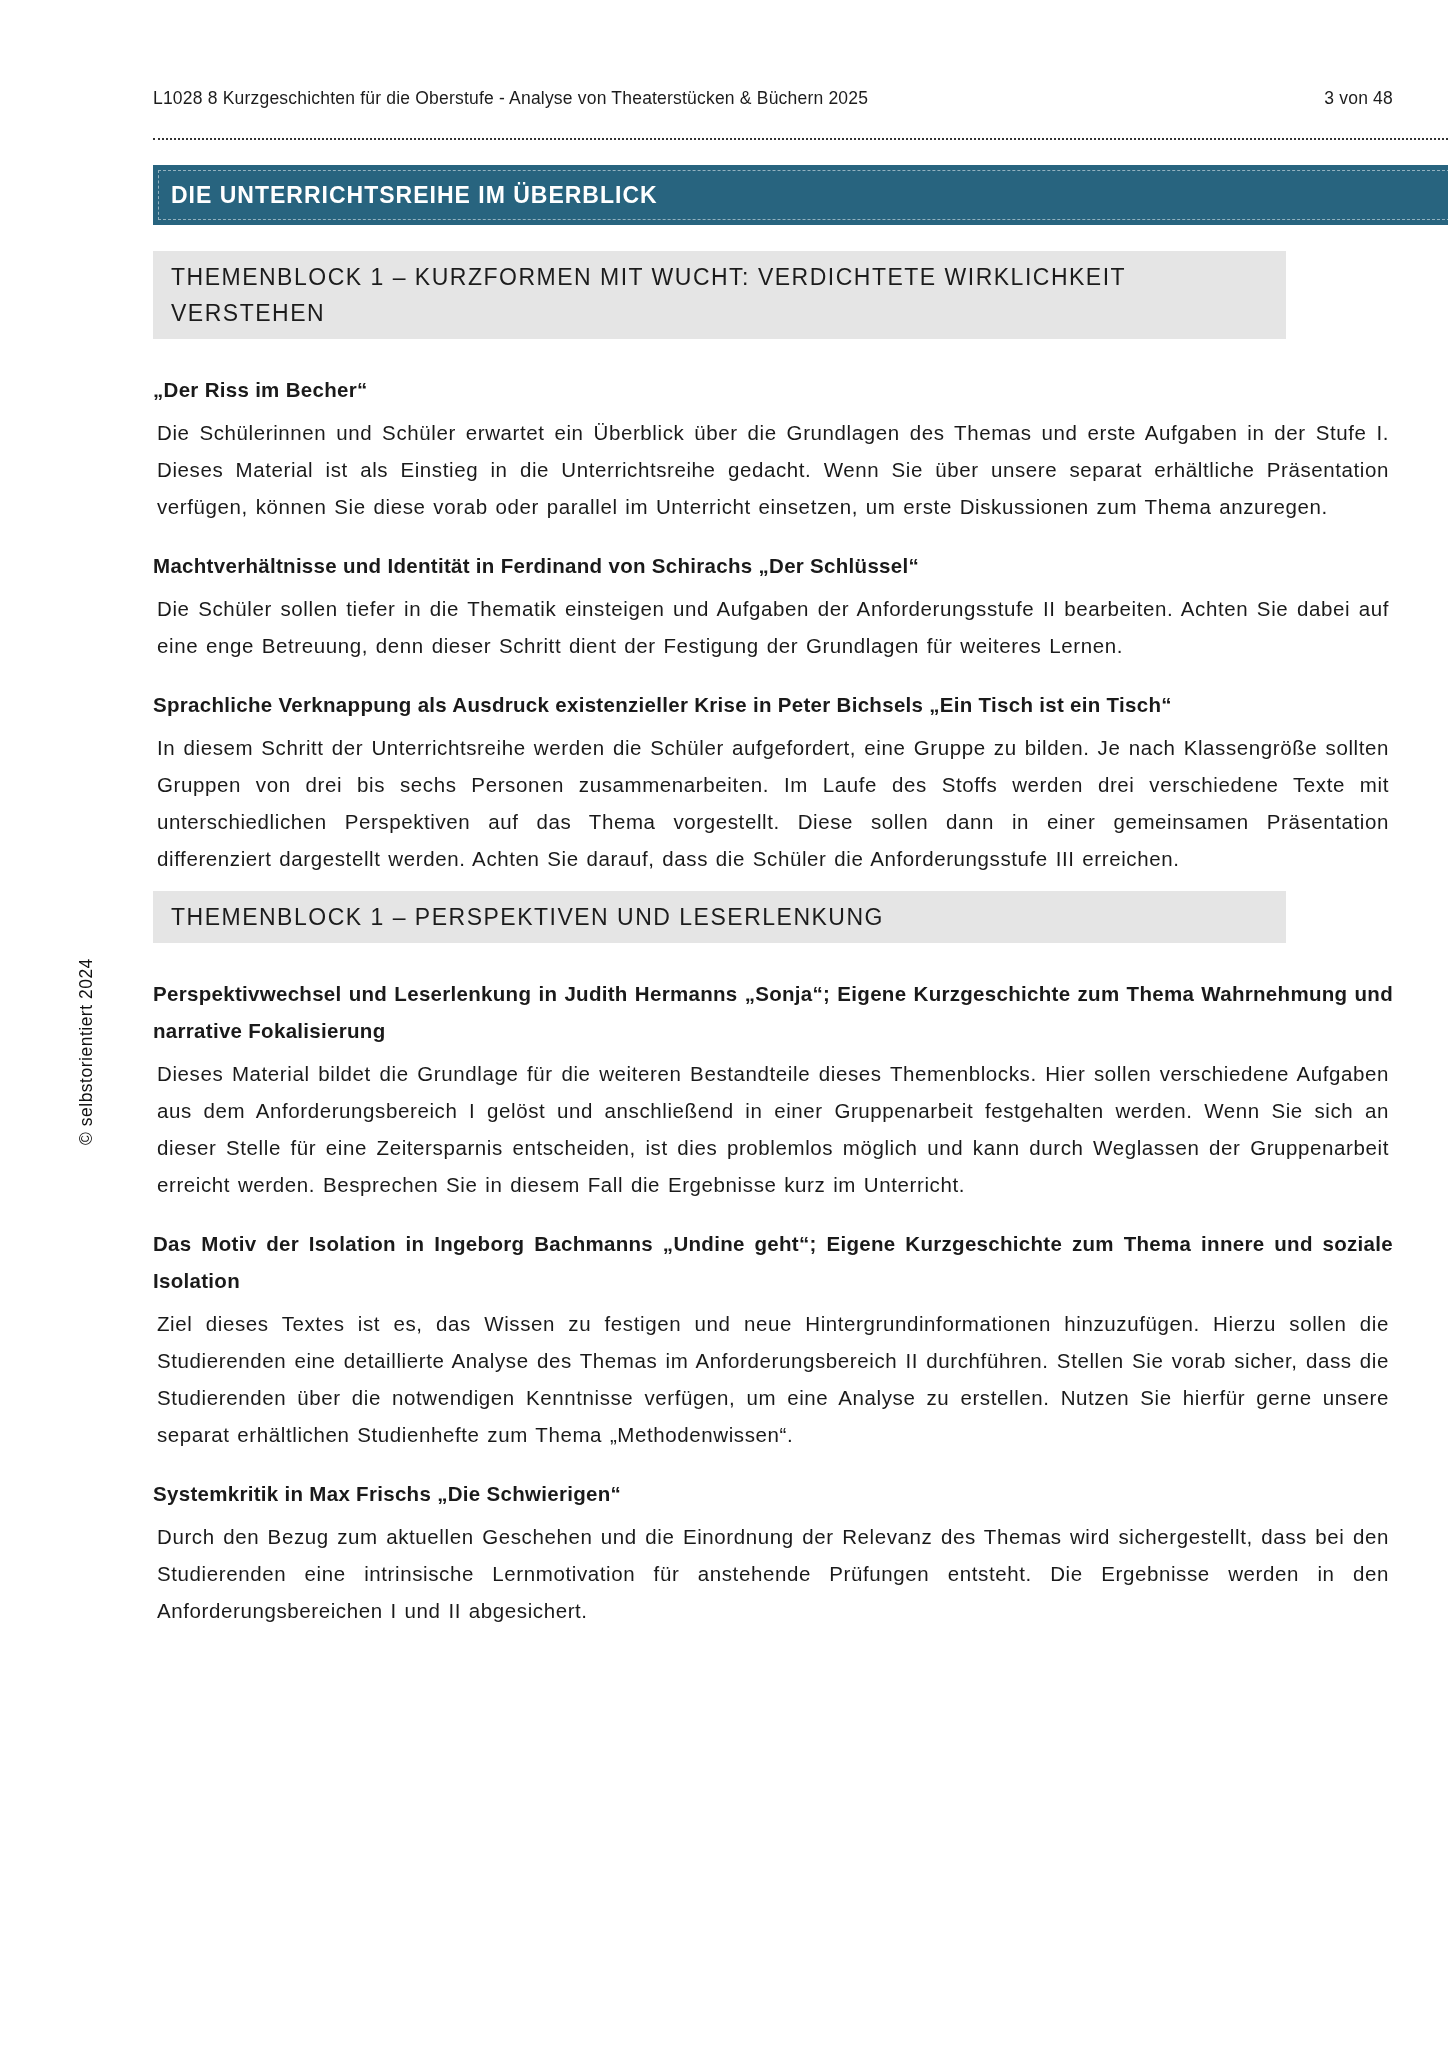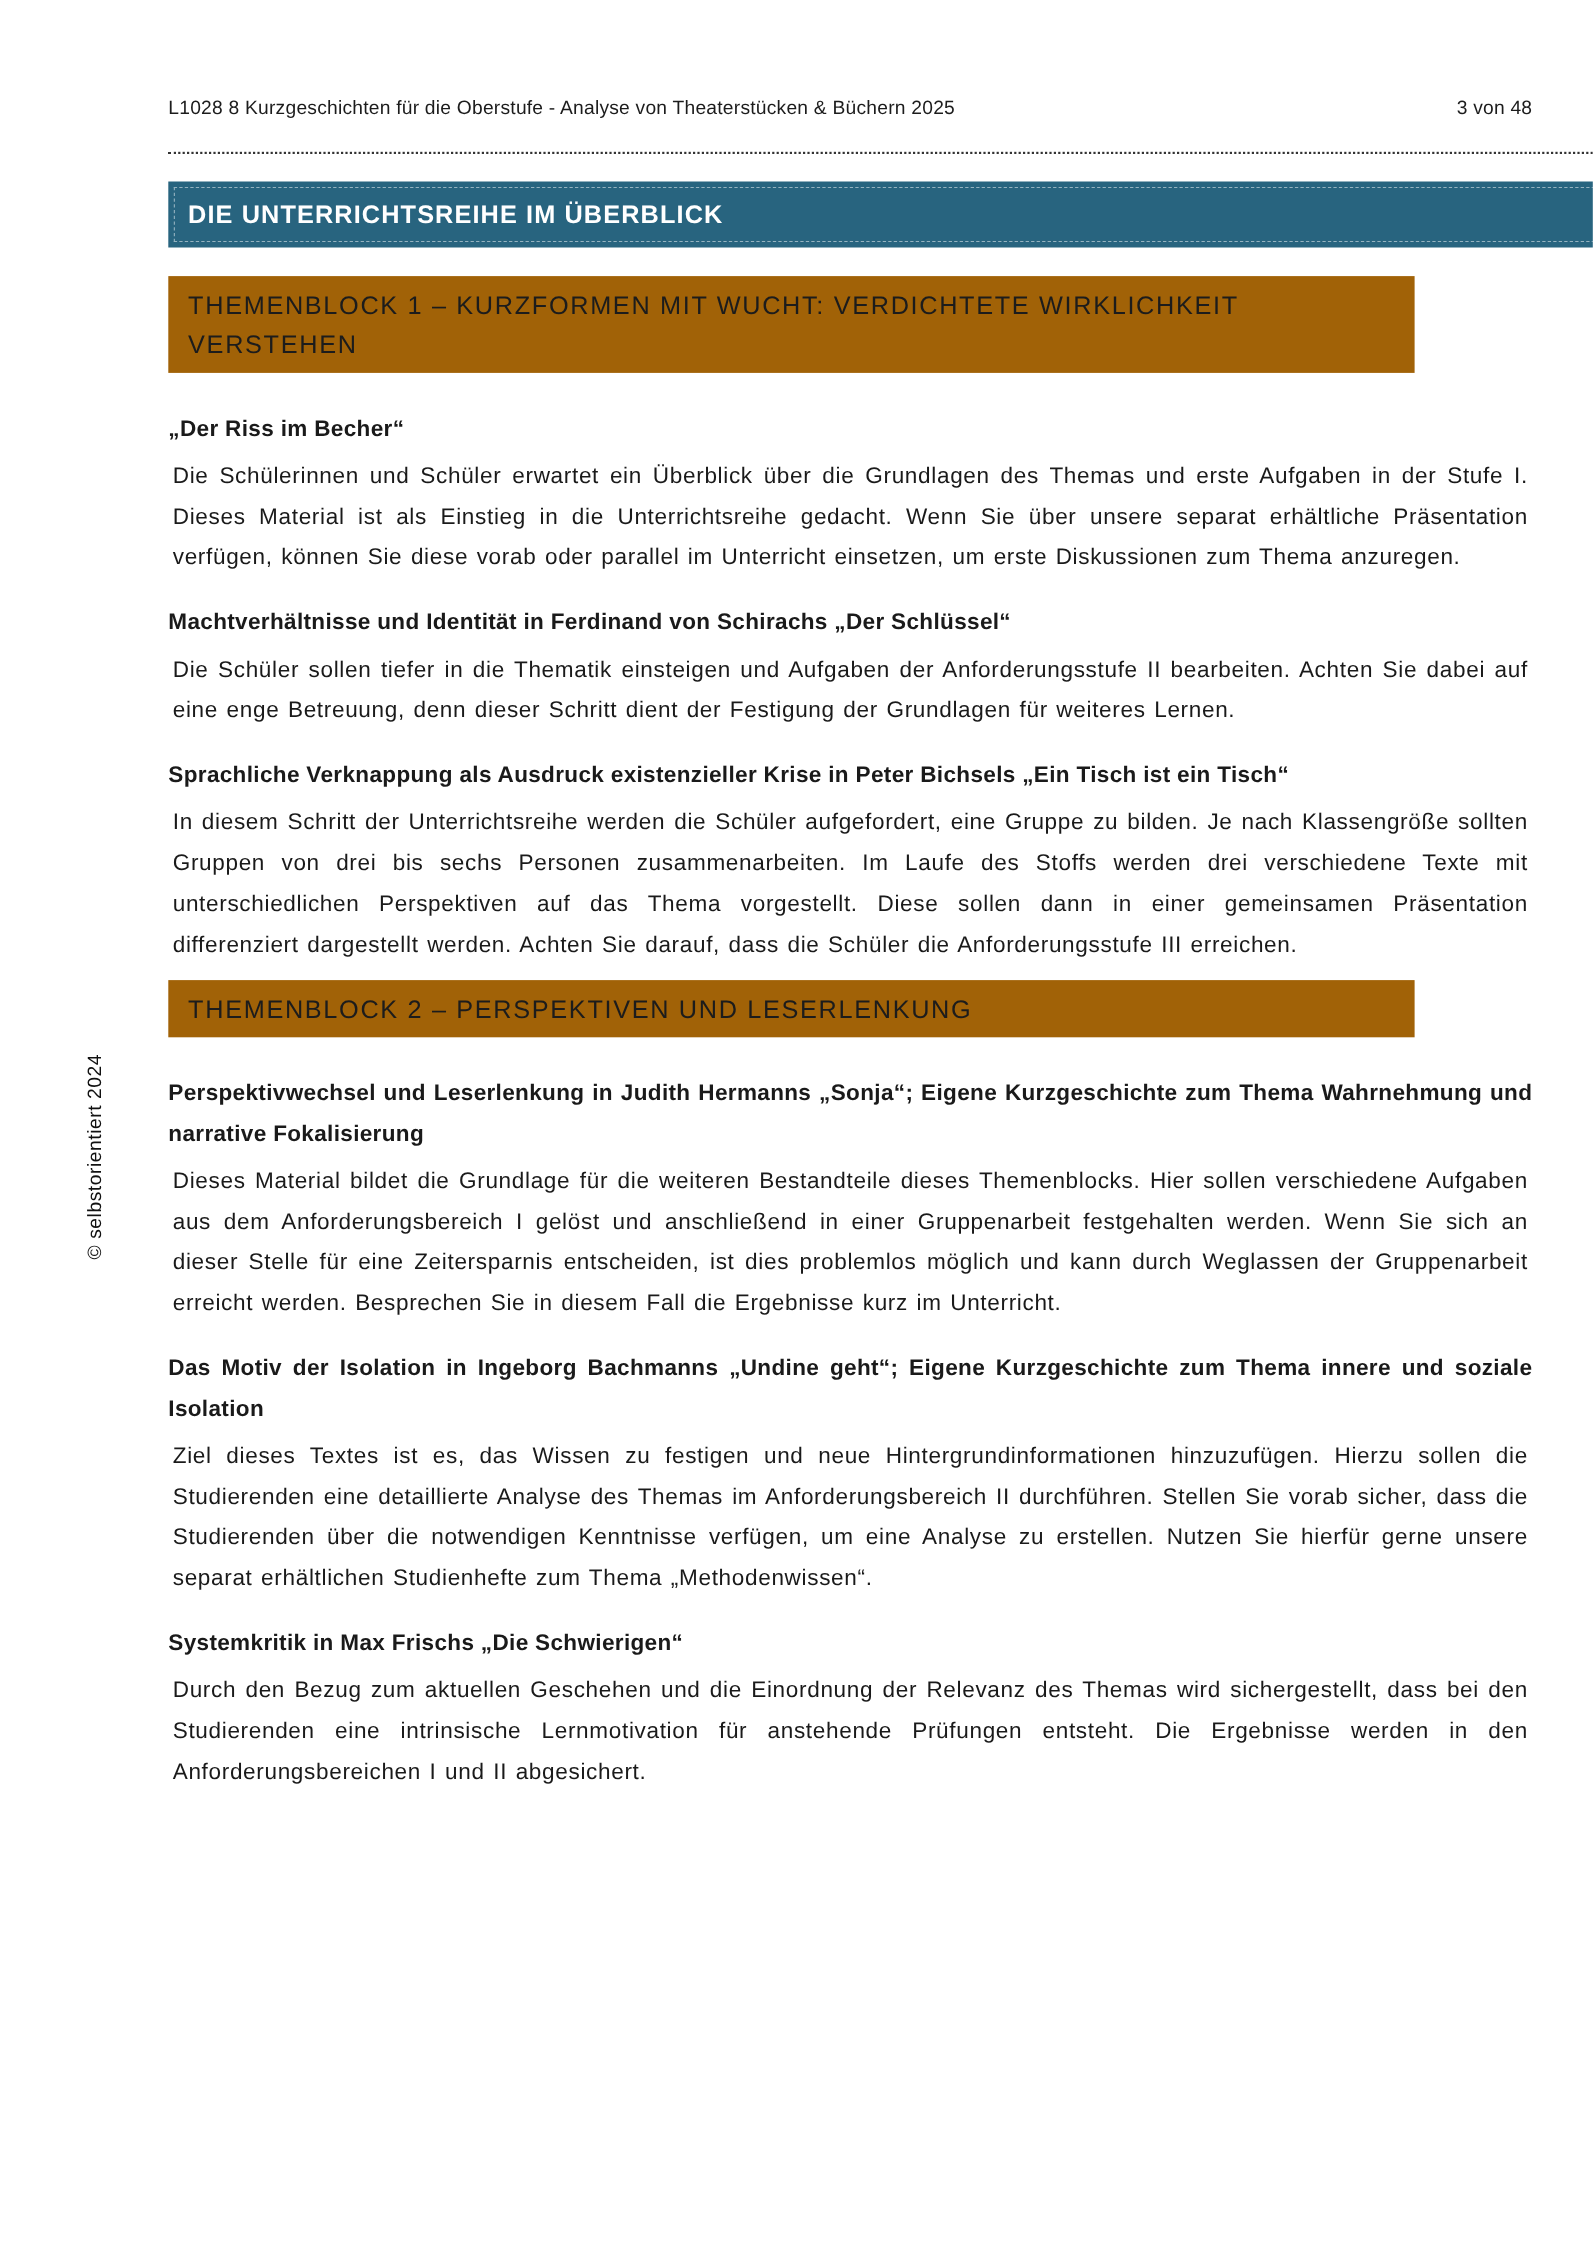--- a/index.html
+++ b/index.html
@@ -58,21 +58,21 @@
     position: absolute;
     inset: 5px;
     border: 1px dashed rgba(255,255,255,0.5);
     pointer-events: none;
   }
   .banner-light {
     margin-top: 14px;
     margin-bottom: 32px;
     width: 1133px;
     box-sizing: border-box;
-    background: #a16207;
+    background: #e5e5e5;
     color: #1c1c1c;
     font-size: 23px;
     font-weight: 400;
     letter-spacing: 1.5px;
     line-height: 36px;
     padding: 8px 18px;
   }
   .section-heading {
     margin: 22px 0 6px 0;
     font-size: 20.5px;
@@ -125,21 +125,21 @@
     <p class="section-paragraph">Die Schülerinnen und Schüler erwartet ein Überblick über die Grundlagen des Themas und erste Aufgaben in der Stufe I. Dieses Material ist als Einstieg in die Unterrichtsreihe gedacht. Wenn Sie über unsere separat erhältliche Präsentation verfügen, können Sie diese vorab oder parallel im Unterricht einsetzen, um erste Diskussionen zum Thema anzuregen.</p>
 
     <h3 class="section-heading">Machtverhältnisse und Identität in Ferdinand von Schirachs „Der Schlüssel“</h3>
     <p class="section-paragraph">Die Schüler sollen tiefer in die Thematik einsteigen und Aufgaben der Anforderungsstufe II bearbeiten. Achten Sie dabei auf eine enge Betreuung, denn dieser Schritt dient der Festigung der Grundlagen für weiteres Lernen.</p>
 
     <h3 class="section-heading">Sprachliche Verknappung als Ausdruck existenzieller Krise in Peter Bichsels „Ein Tisch ist ein Tisch“</h3>
     <p class="section-paragraph">In diesem Schritt der Unterrichtsreihe werden die Schüler aufgefordert, eine Gruppe zu bilden. Je nach Klassengröße sollten Gruppen von drei bis sechs Personen zusammenarbeiten. Im Laufe des Stoffs werden drei verschiedene Texte mit unterschiedlichen Perspektiven auf das Thema vorgestellt. Diese sollen dann in einer gemeinsamen Präsentation differenziert dargestellt werden. Achten Sie darauf, dass die Schüler die Anforderungsstufe III erreichen.</p>
   </div>
 
   <div>
-    <div class="banner-light">THEMENBLOCK 2 – PERSPEKTIVEN UND LESERLENKUNG</div>
+    <div class="banner-light">THEMENBLOCK 1 – PERSPEKTIVEN UND LESERLENKUNG</div>
 
     <h3 class="section-heading">Perspektivwechsel und Leserlenkung in Judith Hermanns „Sonja“; Eigene Kurzgeschichte zum Thema Wahrnehmung und narrative Fokalisierung</h3>
     <p class="section-paragraph">Dieses Material bildet die Grundlage für die weiteren Bestandteile dieses Themenblocks. Hier sollen verschiedene Aufgaben aus dem Anforderungsbereich I gelöst und anschließend in einer Gruppenarbeit festgehalten werden. Wenn Sie sich an dieser Stelle für eine Zeitersparnis entscheiden, ist dies problemlos möglich und kann durch Weglassen der Gruppenarbeit erreicht werden. Besprechen Sie in diesem Fall die Ergebnisse kurz im Unterricht.</p>
 
     <h3 class="section-heading">Das Motiv der Isolation in Ingeborg Bachmanns „Undine geht“; Eigene Kurzgeschichte zum Thema innere und soziale Isolation</h3>
     <p class="section-paragraph">Ziel dieses Textes ist es, das Wissen zu festigen und neue Hintergrundinformationen hinzuzufügen. Hierzu sollen die Studierenden eine detaillierte Analyse des Themas im Anforderungsbereich II durchführen. Stellen Sie vorab sicher, dass die Studierenden über die notwendigen Kenntnisse verfügen, um eine Analyse zu erstellen. Nutzen Sie hierfür gerne unsere separat erhältlichen Studienhefte zum Thema „Methodenwissen“.</p>
 
     <h3 class="section-heading">Systemkritik in Max Frischs „Die Schwierigen“</h3>
     <p class="section-paragraph">Durch den Bezug zum aktuellen Geschehen und die Einordnung der Relevanz des Themas wird sichergestellt, dass bei den Studierenden eine intrinsische Lernmotivation für anstehende Prüfungen entsteht. Die Ergebnisse werden in den Anforderungsbereichen I und II abgesichert.</p>
   </div>

